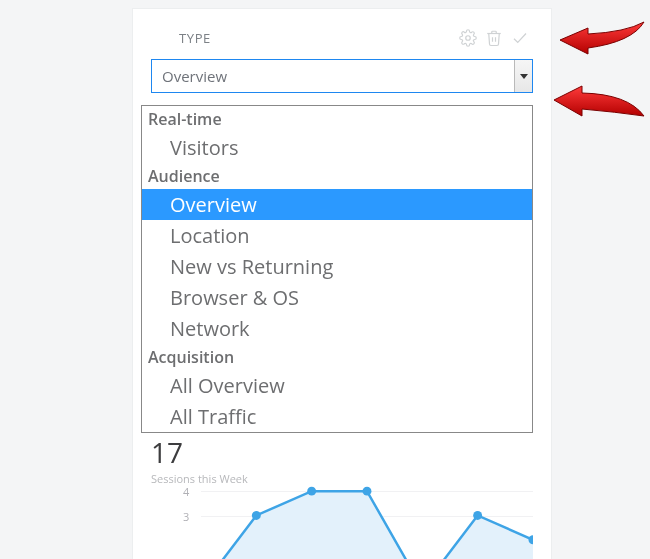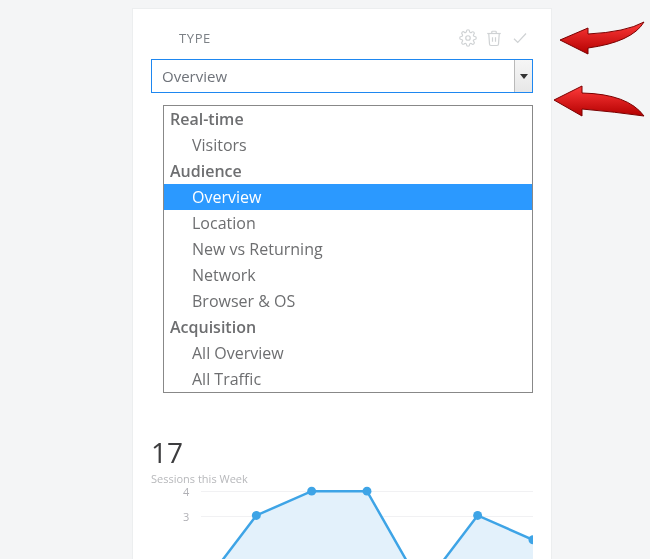--- a/index.html
+++ b/index.html
@@ -74,35 +74,35 @@
   }
   .select-handle span {
     width: 0; height: 0;
     border-left: 4px solid transparent;
     border-right: 4px solid transparent;
     border-top: 5px solid #333;
   }
 
   .dropdown {
     position: absolute;
-    left: 30px;
+    left: 8px;
     right: 18px;
     top: 96px;
     background: #fff;
     border: 1px solid #888;
     z-index: 5;
   }
   .dd-group {
     font-size: 16px;
     font-weight: 600;
     color: #6d6e70;
     padding: 2px 6px;
   }
   .dd-item {
-    font-size: 16px;
+    font-size: 20px;
     color: #6d6e70;
     padding: 2px 6px 2px 28px;
     cursor: pointer;
   }
   .dd-item.selected {
     background: #2b99ff;
     color: #fff;
   }
 
   .stats {
@@ -194,22 +194,22 @@
     </div>
   </div>
 
   <div class="dropdown" id="dropdown">
       <div class="dd-group">Real-time</div>
       <div class="dd-item">Visitors</div>
       <div class="dd-group">Audience</div>
       <div class="dd-item selected">Overview</div>
       <div class="dd-item">Location</div>
       <div class="dd-item">New vs Returning</div>
+      <div class="dd-item">Browser &amp; OS</div>
       <div class="dd-item">Network</div>
-      <div class="dd-item">Browser &amp; OS</div>
       <div class="dd-group">Acquisition</div>
       <div class="dd-item">All Overview</div>
       <div class="dd-item">All Traffic</div>
     </div>
 
   <div class="stats">
     <div class="stat-number">17</div>
     <div class="stat-label">Sessions this Week</div>
   </div>
 

